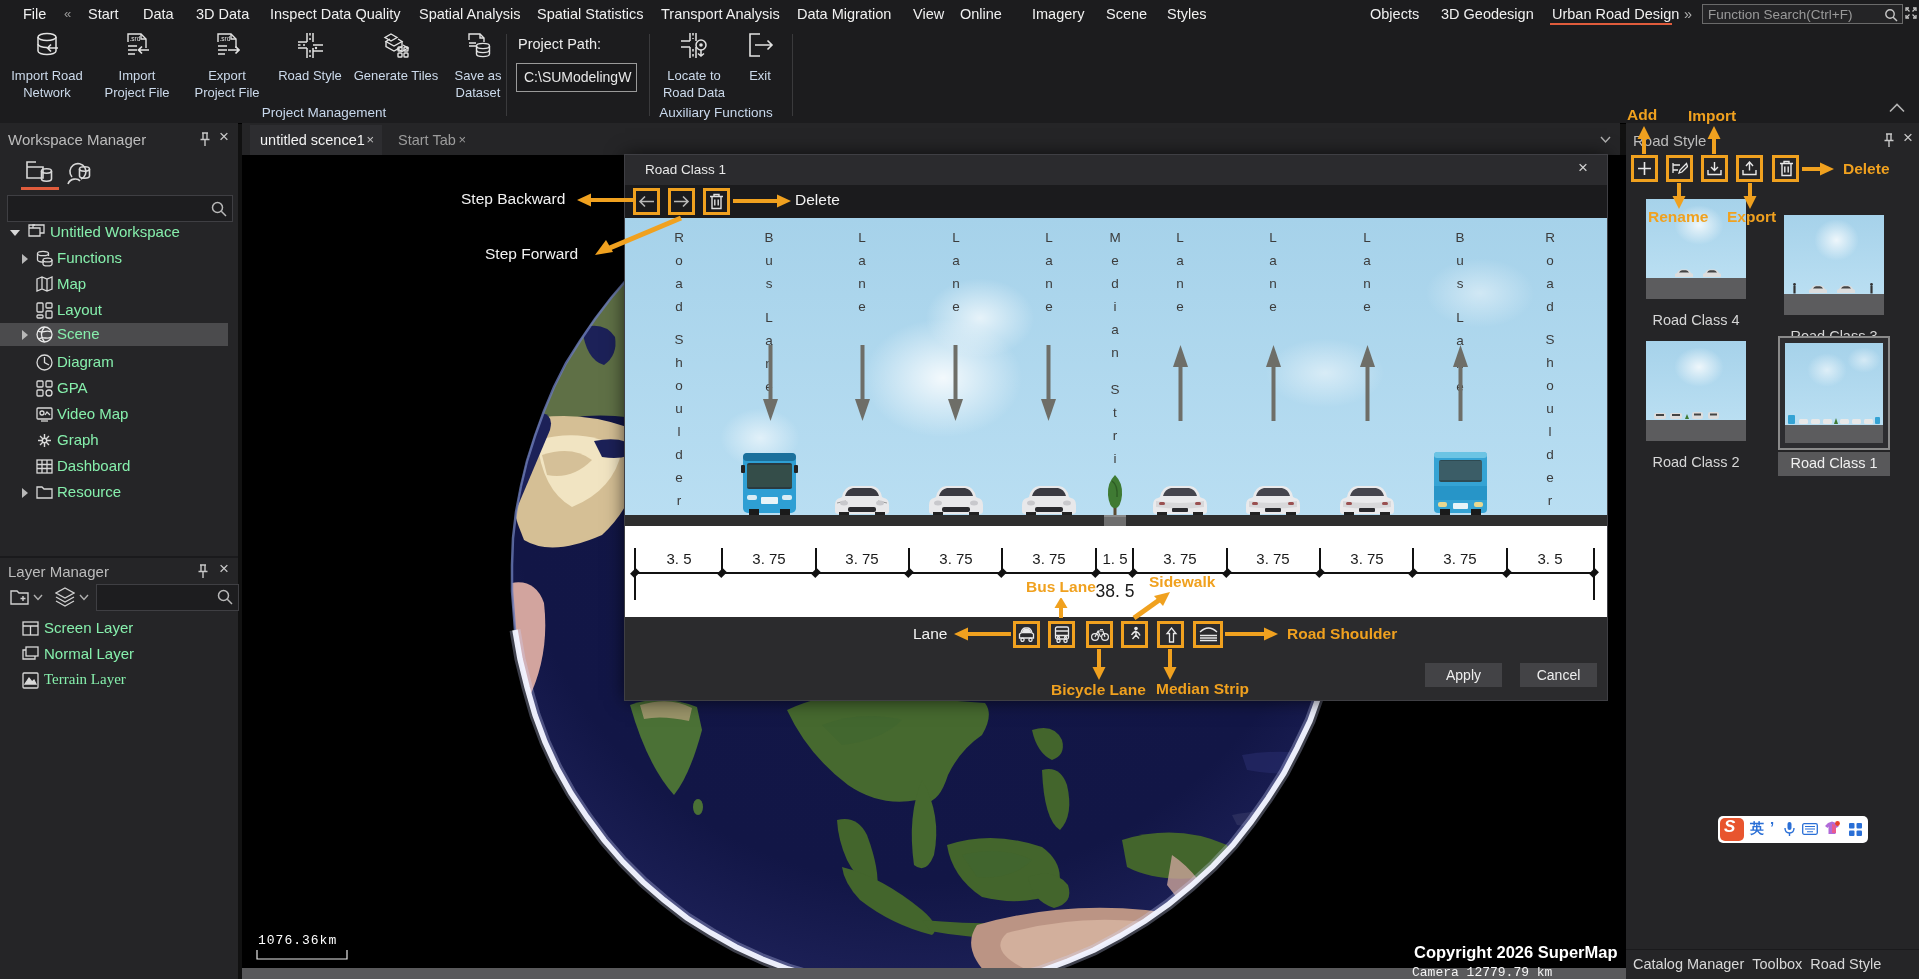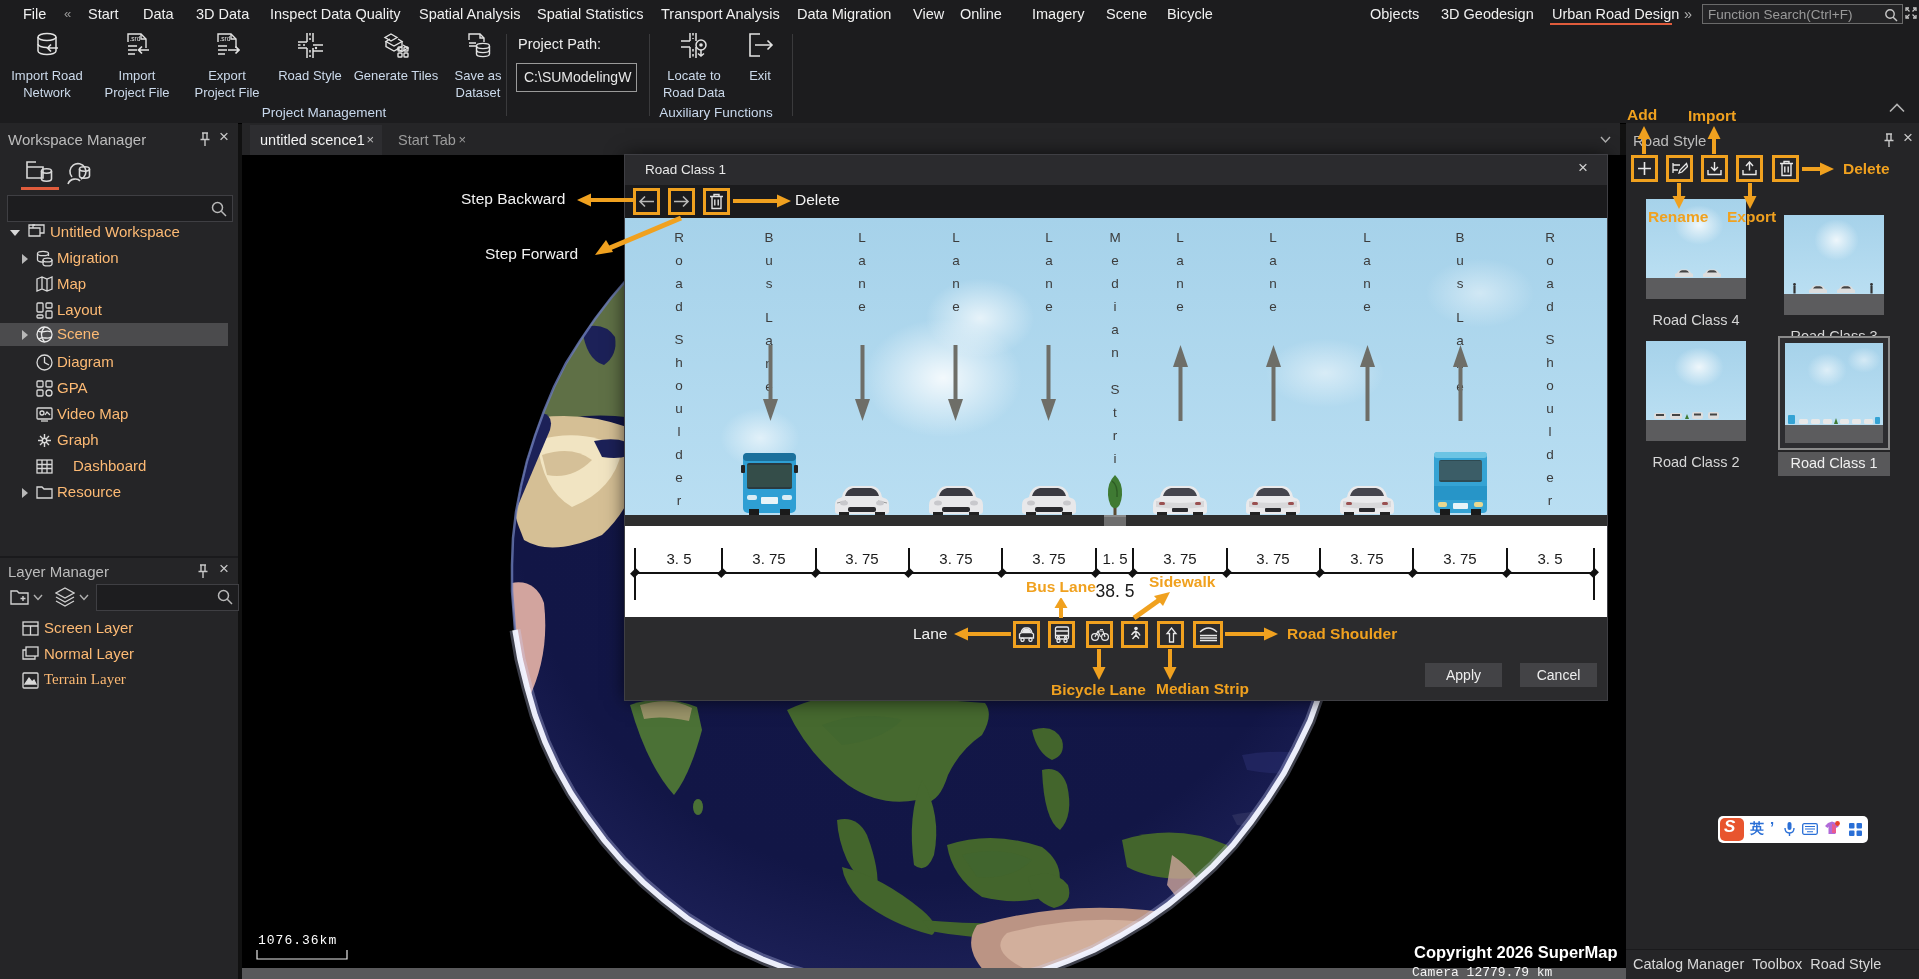--- a/index.html
+++ b/index.html
@@ -10,21 +10,21 @@
   #menubar{left:0;top:0;width:1919px;height:28px;background:#1c1c1e;}
   .mi{position:absolute;top:6px;font-size:14.5px;color:#f0f0f0;white-space:nowrap;}
   #ribbon{left:0;top:28px;width:1919px;height:95px;background:#1c1c1e;border-bottom:1px solid #000;}
   .ric{position:absolute;top:4px;}
   .rlab{position:absolute;font-size:13px;color:#ccdaeb;text-align:center;line-height:16.5px;white-space:nowrap;transform:translateX(-50%);}
   .glab{position:absolute;top:77px;font-size:13.5px;color:#c8d8ec;transform:translateX(-50%);white-space:nowrap;}
   .vsep{position:absolute;top:6px;height:82px;width:1px;background:#3a3a3c;}
   
   #leftpanel{left:0;top:123px;width:238px;height:856px;background:#252527;}
   .ptitle{position:absolute;font-size:15px;color:#bcbcbc;}
-  .tree-row{position:absolute;left:0;width:228px;height:24px;font-size:15px;color:#fdba74;}
+  .tree-row{position:absolute;left:0;width:228px;height:24px;font-size:15px;color:#86efac;}
   .tri-r{width:0;height:0;border-top:5px solid transparent;border-bottom:5px solid transparent;border-left:6px solid #b8b8b8;position:absolute;}
   .tri-d{width:0;height:0;border-left:5px solid transparent;border-right:5px solid transparent;border-top:6px solid #d8d8d8;position:absolute;}
   .sbox{position:absolute;background:#1d1d1f;border:1px solid #3f3f43;}
   
   #tabbar{left:242px;top:123px;width:1378px;height:32px;background:#252527;}
   #map{left:242px;top:155px;width:1384px;height:824px;background:#000;overflow:hidden;}
   
   #dialog{left:625px;top:155px;width:982px;height:545px;background:#2b2b2d;box-shadow:0 0 18px rgba(0,0,0,.7);outline:1px solid #3f3f44;}
   #dtitle{position:absolute;left:0;top:0;width:982px;height:30px;background:#2b2b2e;}
   #dtools{position:absolute;left:0;top:30px;width:982px;height:33px;background:#1b1b1d;}
@@ -58,21 +58,21 @@
   <span class="mi" style="left:196px;">3D Data</span>
   <span class="mi" style="left:270px;">Inspect Data Quality</span>
   <span class="mi" style="left:419px;">Spatial Analysis</span>
   <span class="mi" style="left:537px;">Spatial Statistics</span>
   <span class="mi" style="left:661px;">Transport Analysis</span>
   <span class="mi" style="left:797px;">Data Migration</span>
   <span class="mi" style="left:913px;">View</span>
   <span class="mi" style="left:960px;">Online</span>
   <span class="mi" style="left:1032px;">Imagery</span>
   <span class="mi" style="left:1106px;">Scene</span>
-  <span class="mi" style="left:1167px;">Bicycle</span>
+  <span class="mi" style="left:1167px;">Styles</span>
   <span class="mi" style="left:1158px;margin-top:28px;">Flight Management</span>
   <span class="mi" style="left:1370px;">Objects</span>
   <span class="mi" style="left:1441px;">3D Geodesign</span>
   <span class="mi" style="left:1552px;">Urban Road Design</span>
   <div style="position:absolute;left:1550px;top:23px;width:122px;height:2px;background:#e05c3c;"></div>
   <span class="mi" style="left:1684px;color:#b0b0b0;">»</span>
   <div style="position:absolute;left:1702px;top:4px;width:201px;height:20px;background:#242426;border:1px solid #6a6a6a;box-sizing:border-box;">
      <span style="position:absolute;left:5px;top:2px;font-size:13.5px;color:#9a9a9a;">Function Search(Ctrl+F)</span>
      <svg style="position:absolute;right:4px;top:3px;" width="14" height="14" viewBox="0 0 14 14">
         <circle cx="6" cy="6" r="4.2" fill="none" stroke="#c8c8c8" stroke-width="1.4"></circle>
@@ -206,21 +206,21 @@
     </div>
   <div class="tree-row" style="top:124px;">
       <div class="tri-r" style="left:22px;top:7px;"></div>
     <svg style="position:absolute;left:36px;top:3px;" width="17" height="17" viewBox="0 0 17 17" fill="none" stroke="#d8d8d8" stroke-width="1.3">
         <ellipse cx="7" cy="3.5" rx="5.5" ry="2.2"></ellipse>
         <path d="M1.5 3.5 L1.5 10 A5.5 2.2 0 0 0 8 12.1"></path>
         <path d="M12.5 3.5 L12.5 6"></path>
         <ellipse cx="11.5" cy="10" rx="4.5" ry="1.9"></ellipse>
         <path d="M7 10 L7 14 A4.5 1.9 0 0 0 16 14 L16 10"></path>
       </svg>
-    <span style="position:absolute;left:57px;top:2px;">Migration</span>
+    <span style="position:absolute;left:57px;top:2px;">Functions</span>
     </div>
   <div class="tree-row" style="top:150px;">
     <svg style="position:absolute;left:36px;top:3px;" width="17" height="17" viewBox="0 0 17 17" fill="none" stroke="#d8d8d8" stroke-width="1.3">
         <path d="M1 3 L6 1 L11 3 L16 1 L16 13 L11 15 L6 13 L1 15 Z M6 1 L6 13 M11 3 L11 15"></path>
       </svg>
     <span style="position:absolute;left:57px;top:2px;">Map</span>
     </div>
   <div class="tree-row" style="top:176px;">
     <svg style="position:absolute;left:36px;top:3px;" width="17" height="17" viewBox="0 0 17 17" fill="none" stroke="#d8d8d8" stroke-width="1.3">
         <rect x="1" y="1" width="6" height="9" rx="1"></rect>
@@ -268,21 +268,21 @@
         <path d="M8.5 2 L8.5 15 M2 8.5 L15 8.5 M4 4 L13 13 M13 4 L4 13"></path>
         <circle cx="8.5" cy="8.5" r="2.2" fill="#252527"></circle>
       </svg>
     <span style="position:absolute;left:57px;top:2px;">Graph</span>
     </div>
   <div class="tree-row" style="top:332px;">
     <svg style="position:absolute;left:36px;top:3px;" width="17" height="17" viewBox="0 0 17 17" fill="none" stroke="#d8d8d8" stroke-width="1.3">
         <rect x="1" y="2" width="15" height="13"></rect>
         <path d="M1 6.5 L16 6.5 M1 10.5 L16 10.5 M6 2 L6 15 M11 2 L11 15"></path>
       </svg>
-    <span style="position:absolute;left:73px;top:2px;">Dashboard</span>
+    <span style="position:absolute;left:57px;top:2px;">Dashboard</span>
     </div>
   <div class="tree-row" style="top:358px;">
       <div class="tri-r" style="left:22px;top:7px;"></div>
     <svg style="position:absolute;left:36px;top:3px;" width="17" height="17" viewBox="0 0 17 17" fill="none" stroke="#d8d8d8" stroke-width="1.3">
         <path d="M1 14 L1 3 L6 3 L8 5 L16 5 L16 14 Z"></path>
       </svg>
     <span style="position:absolute;left:57px;top:2px;">Resource</span>
     </div>
 
   <div style="position:absolute;left:0;top:433px;width:238px;height:2px;background:#1a1a1c;"></div>

